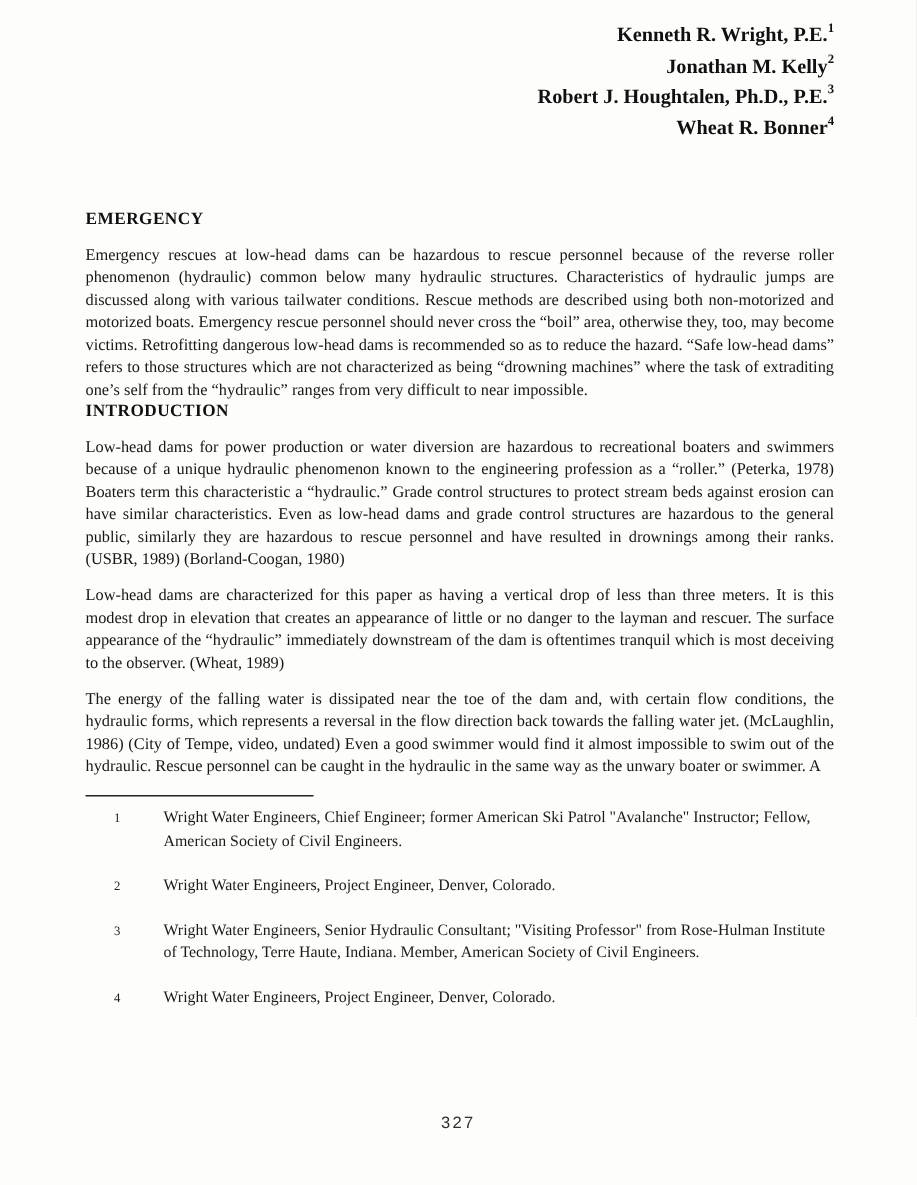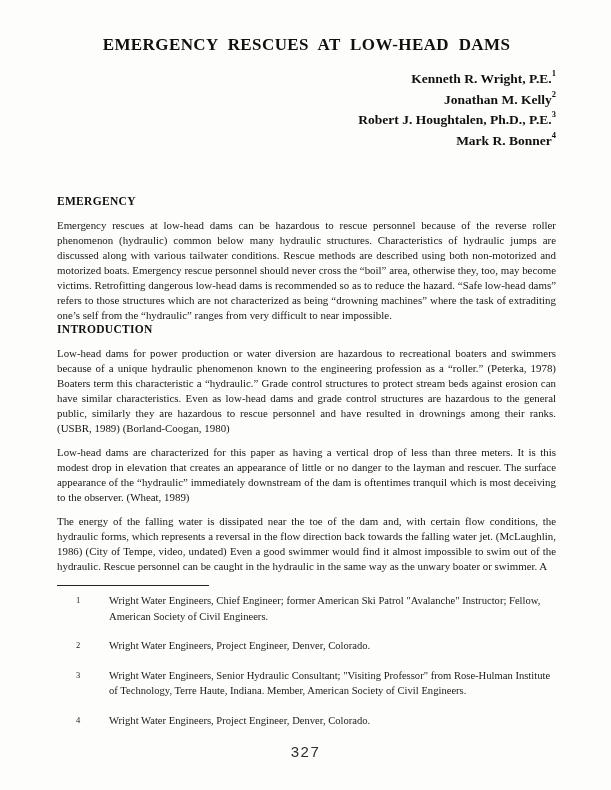--- a/index.html
+++ b/index.html
@@ -94,38 +94,37 @@
     margin-left: 11px;
   }
 
   .page-number {
     position: absolute;
     left: 0;
     right: 0;
     top: 743px;
     text-align: center;
     font-family: "Liberation Sans", sans-serif;
-    font-size: 15px;
+    font-size: 11px;
     letter-spacing: 1.5px;
     color: #2e2e2e;
   }
 </style>
 </head>
 <body>
 
 <div class="page">
   <div class="content">
 
-    <h1 class="paper-title">EMERGENCY  RESCUES  AT  LOW-HEAD  DAMS</h1>
 
     <div class="authors">
       <div><span>Kenneth R. Wright, P.E.</span><sup>1</sup></div>
       <div><span>Jonathan M. Kelly</span><sup>2</sup></div>
       <div><span>Robert J. Houghtalen, Ph.D., P.E.</span><sup>3</sup></div>
-      <div><span>Mark R. Bonner</span><sup>4</sup></div>
+      <div><span>Wheat R. Bonner</span><sup>4</sup></div>
     </div>
 
     <h2 class="section-heading heading-abstract">EMERGENCY</h2>
     <p class="body-para">Emergency rescues at low-head dams can be hazardous to rescue personnel because of the reverse roller phenomenon (hydraulic) common below many hydraulic structures.  Characteristics of hydraulic jumps are discussed along with various tailwater conditions.  Rescue methods are described using both non-motorized and motorized boats.  Emergency rescue personnel should never cross the “boil” area, otherwise they, too, may become victims.  Retrofitting dangerous low-head dams is recommended so as to reduce the hazard.  “Safe low-head dams” refers to those structures which are not characterized as being “drowning machines” where the task of extraditing one’s self from the “hydraulic” ranges from very difficult to near impossible.</p>
 
     <h2 class="section-heading heading-introduction">INTRODUCTION</h2>
     <p class="body-para">Low-head dams for power production or water diversion are hazardous to recreational boaters and swimmers because of a unique hydraulic phenomenon known to the engineering profession as a “roller.” (Peterka, 1978) Boaters term this characteristic a “hydraulic.”  Grade control structures to protect stream beds against erosion can have similar characteristics.  Even as low-head dams and grade control structures are hazardous to the general public, similarly they are hazardous to rescue personnel and have resulted in drownings among their ranks. (USBR, 1989) (Borland-Coogan, 1980)</p>
     <p class="body-para para-tight">Low-head dams are characterized for this paper as having a vertical drop of less than three meters.  It is this modest drop in elevation that creates an appearance of little or no danger to the layman and rescuer.  The surface appearance of the “hydraulic” immediately downstream of the dam is oftentimes tranquil which is most deceiving to the observer. (Wheat, 1989)</p>
     <p class="body-para para-tight">The energy of the falling water is dissipated near the toe of the dam and, with certain flow conditions, the hydraulic forms, which represents a reversal in the flow direction back towards the falling water jet. (McLaughlin, 1986) (City of Tempe, video, undated)  Even a good swimmer would find it almost impossible to swim out of the hydraulic.  Rescue personnel can be caught in the hydraulic in the same way as the unwary boater or swimmer.  A</p>
 

